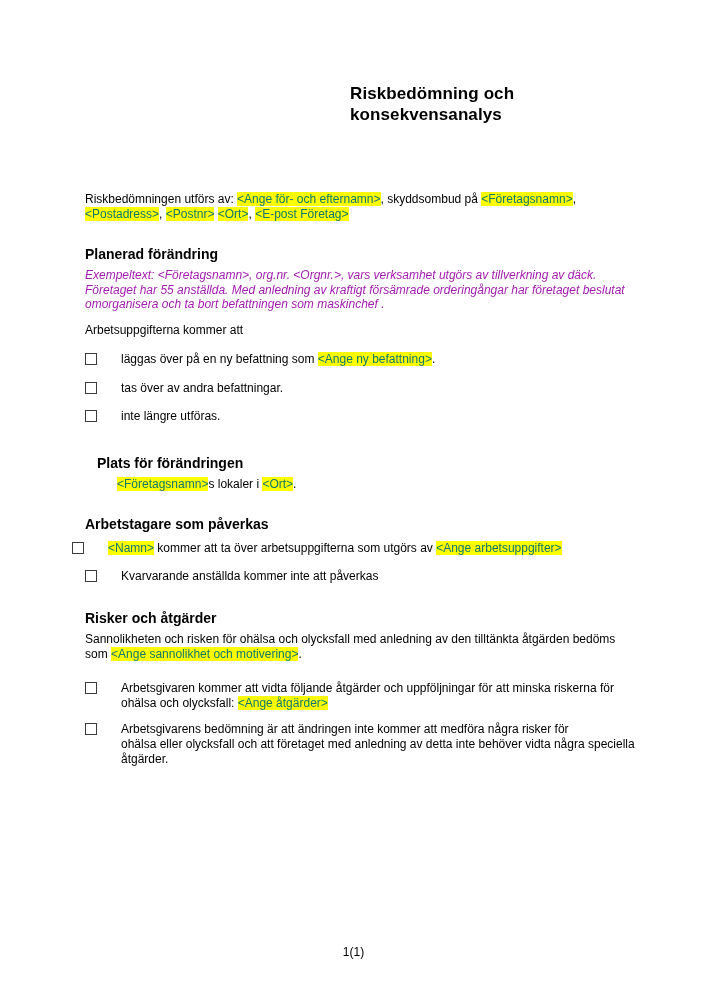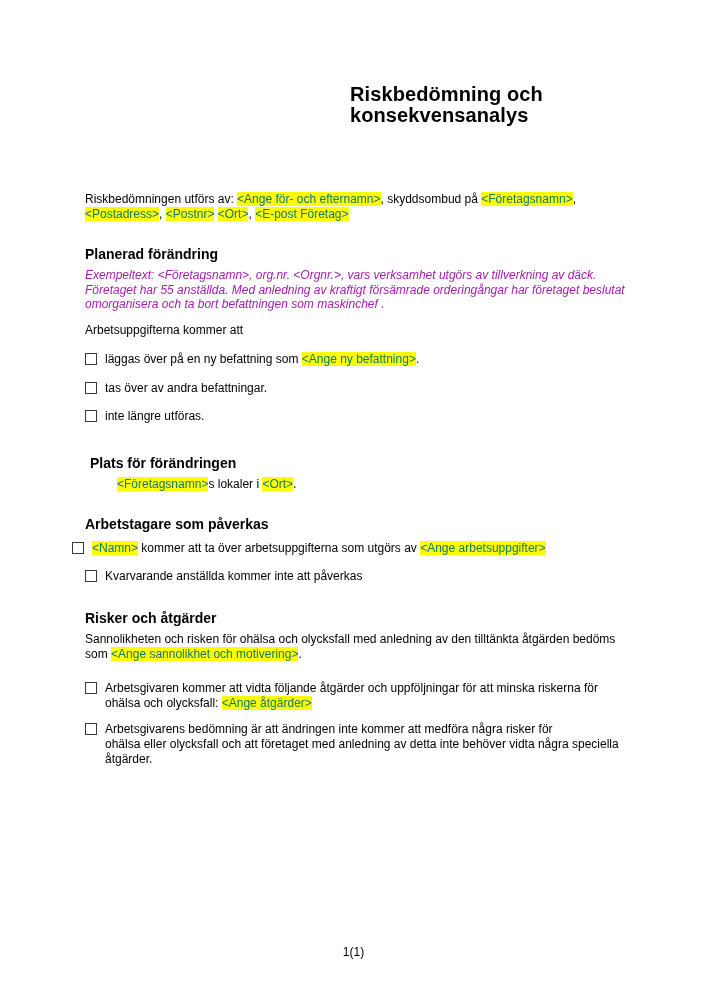--- a/index.html
+++ b/index.html
@@ -10,21 +10,21 @@
     height: 1000px;
     background: #ffffff;
     font-family: "Liberation Sans", sans-serif;
     color: #000000;
     overflow: hidden;
   }
   .abs { position: absolute; }
   .line { white-space: pre; }
   .hl { background: #ffff00; color: #0f766e; }
   h1 {
-    font-size: 20px;
+    font-size: 17px;
     line-height: 20.5px;
     font-weight: 700;
     margin: 0;
     letter-spacing: 0.1px;
   }
   .subtitle {
     font-size: 14.5px;
     line-height: 18.5px;
     margin-top: 3px;
     font-weight: 400;
@@ -33,21 +33,21 @@
   .body-text { font-size: 12px; line-height: 15px; }
   .example {
     font-size: 12px;
     line-height: 14.5px;
     font-style: italic;
     color: #a21caf;
   }
   .cb-row {
     display: flex;
     align-items: flex-start;
-    gap: 8px;
+    gap: 24px;
     font-size: 12px;
     line-height: 15px;
   }
   .checkbox {
     flex: 0 0 auto;
     width: 12px;
     height: 12px;
     border: 1.2px solid #3a3a3a;
     background: #ffffff;
     margin-top: 1px;
@@ -61,21 +61,21 @@
   }
   
   #title-block { left: 350px; top: 84px; width: 276px; }
   #intro { left: 85px; top: 192px; }
   #h-planerad { left: 85px; top: 246px; }
   #example-text { left: 85px; top: 268px; }
   #tasks-label { left: 85px; top: 323px; }
   #cb-p1 { left: 85px; top: 352px; }
   #cb-p2 { left: 85px; top: 381px; }
   #cb-p3 { left: 85px; top: 409px; }
-  #h-plats { left: 90px; top: 455px; }
+  #h-plats { left: 97px; top: 455px; }
   #plats-line { left: 89px; top: 477px; margin-left: 28px; }
   #h-arbetstagare { left: 85px; top: 516px; }
   #cb-a1 { left: 72px; top: 541px; }
   #cb-a2 { left: 85px; top: 569px; }
   #h-risker { left: 85px; top: 610px; }
   #risker-intro { left: 85px; top: 632px; }
   #cb-r1 { left: 85px; top: 681px; }
   #cb-r2 { left: 85px; top: 722px; }
   #page-footer { top: 945px; }
 </style>

